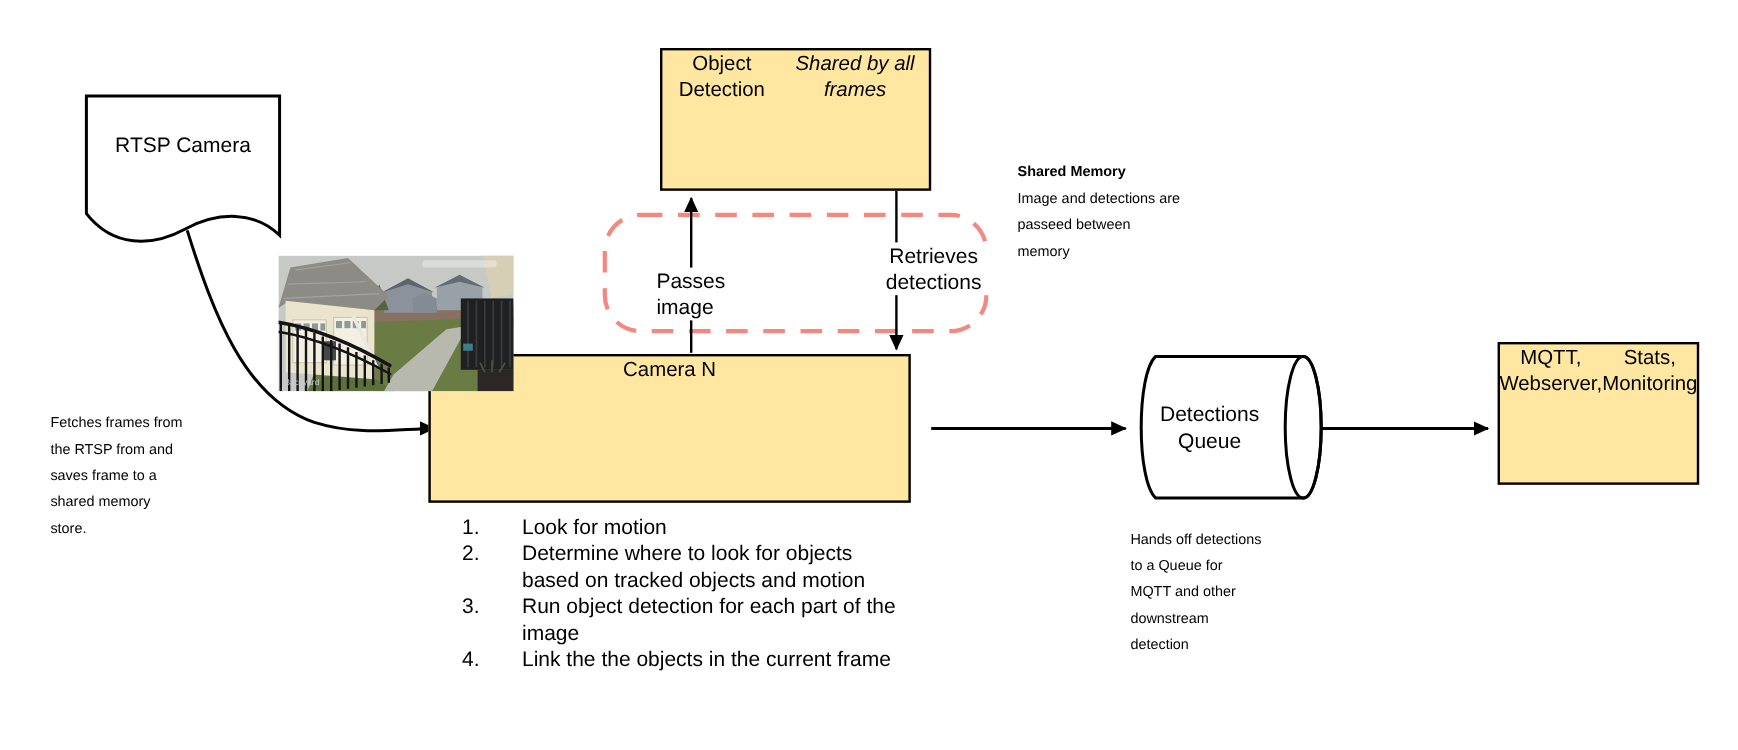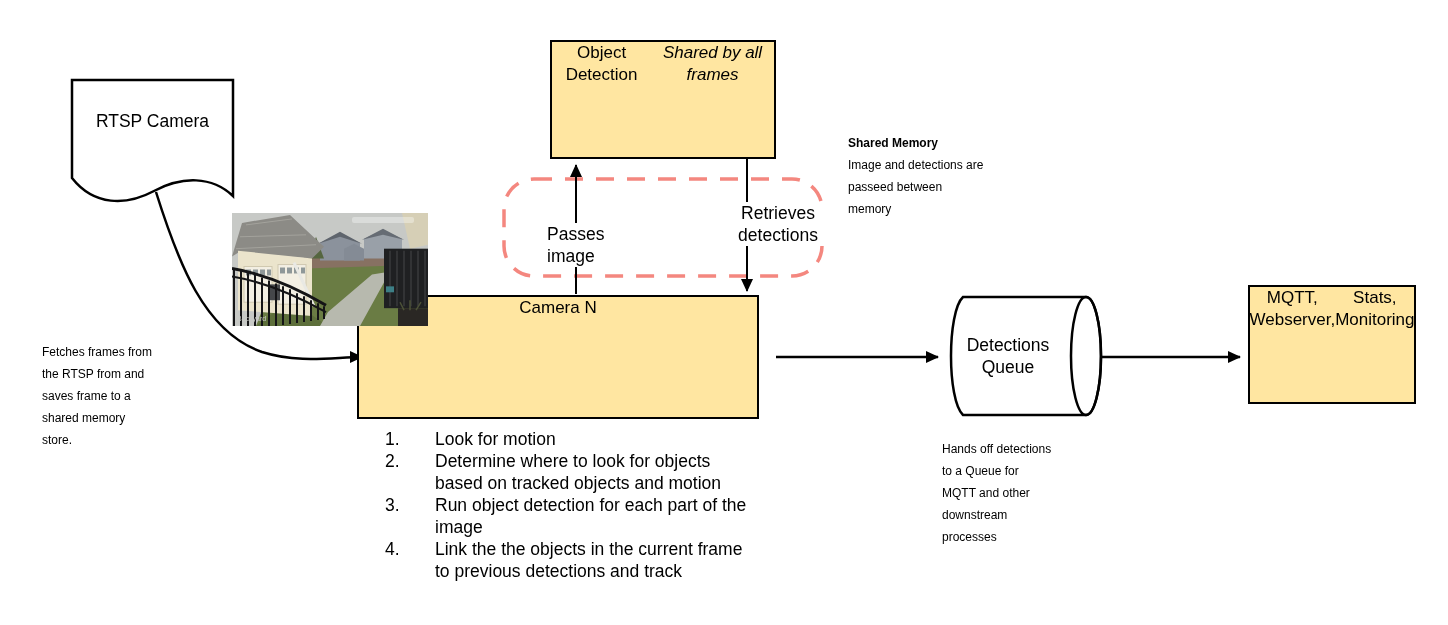--- a/index.html
+++ b/index.html
@@ -109,21 +109,21 @@
     <div>saves frame to a</div>
     <div>shared memory</div>
     <div>store.</div>
   </div>
 
   <div class="note" style="left:942px;top:438px;">
     <div>Hands off detections</div>
     <div>to a Queue for</div>
     <div>MQTT and other</div>
     <div>downstream</div>
-    <div>processes</div>
+    <div>detection</div>
   </div>
 
   <div id="steps">
     <div class="step">
       <span class="step-num">1.</span>
       <span class="step-text">
         <div>Look for motion</div>
           <div></div>
       </span>
     </div>
@@ -138,21 +138,20 @@
       <span class="step-num">3.</span>
       <span class="step-text">
         <div>Run object detection for each part of the</div>
           <div>image</div>
       </span>
     </div>
     <div class="step">
       <span class="step-num">4.</span>
       <span class="step-text">
         <div>Link the the objects in the current frame</div>
-          <div>to previous detections and track</div>
       </span>
     </div>
   </div>
 
   <svg id="snapshot" width="196" height="113" viewBox="0 0 196 114" preserveAspectRatio="none">
 
     <rect x="0" y="0" width="196" height="114" fill="#c7c9c6"></rect>
 
     <rect x="72" y="42" width="124" height="18" fill="#7b6250" opacity="0.85"></rect>
 

